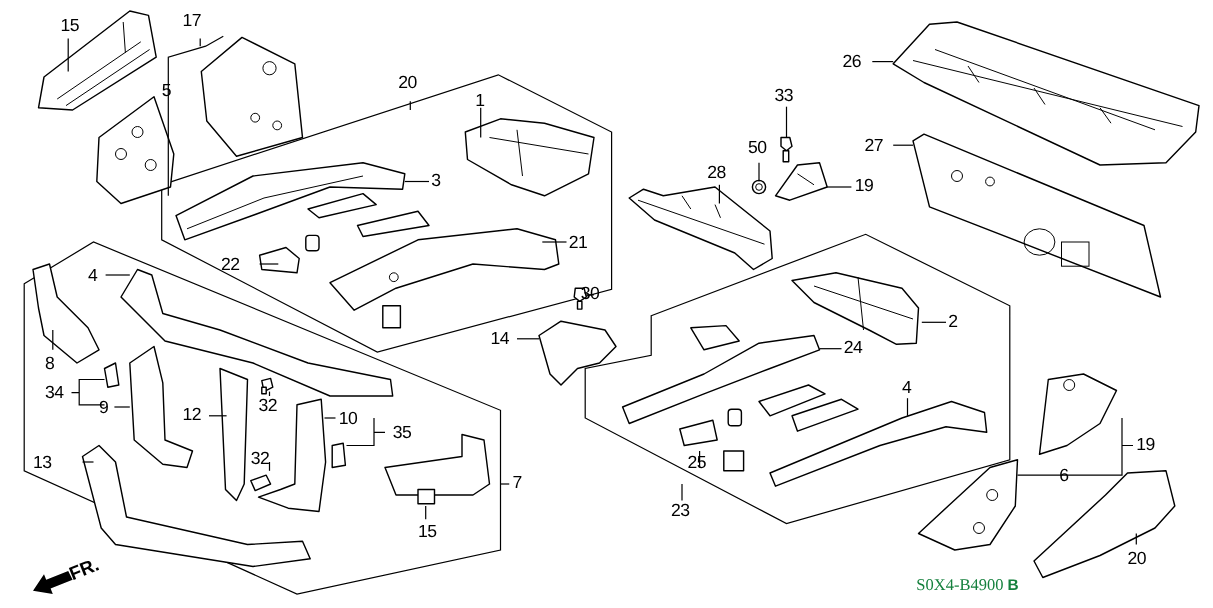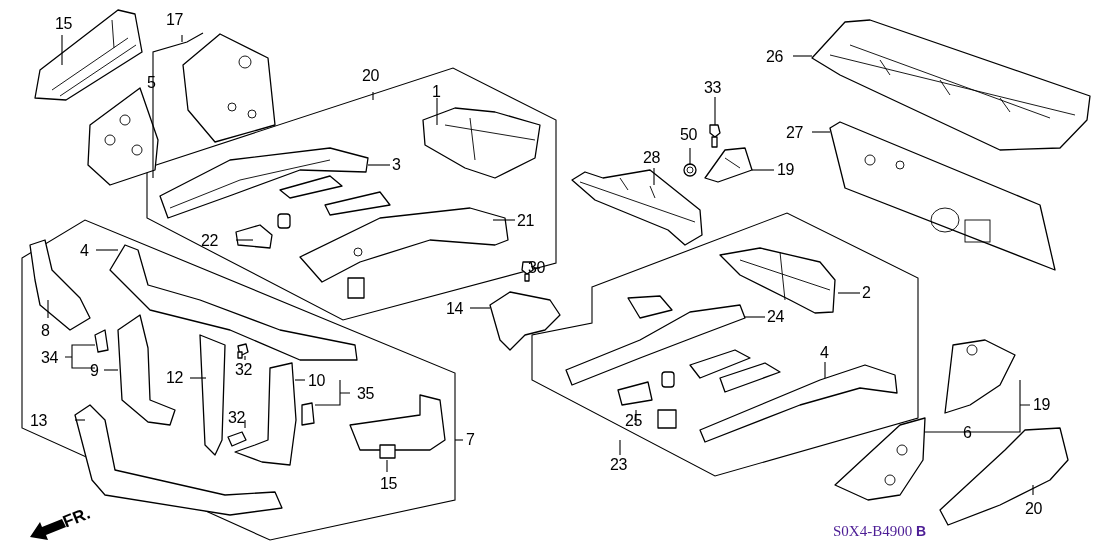--- a/index.html
+++ b/index.html
@@ -1,19 +1,19 @@
 <!DOCTYPE html>
 <html><head>
 <meta charset="utf-8">
 <style>
   html, body { margin:0; padding:0; background:#ffffff; }
   body { width:1103px; height:553px; position:relative; overflow:hidden; font-family:"Liberation Sans", sans-serif; }
   #diagram { position:absolute; left:0; top:0; width:884px; height:553px; }
   .lbl { position:absolute; font-size:16px; color:#000; line-height:1; white-space:nowrap; font-family:"Liberation Sans", sans-serif; letter-spacing:-0.5px; }
-  .code { position:absolute; font-size:15px; color:#4c1d95; font-family:"Liberation Serif", serif; white-space:nowrap; }
+  .code { position:absolute; font-size:15px; color:#15803d; font-family:"Liberation Serif", serif; white-space:nowrap; }
   .code b { font-family:"Liberation Sans", sans-serif; font-size:14px; }
   .fr { position:absolute; font-weight:bold; font-size:17px; font-family:"Liberation Sans", sans-serif; transform:rotate(-22deg); }
   svg .part { fill:#fff; stroke:#000; stroke-width:1.3; stroke-linejoin:round; }
   svg .detail { fill:none; stroke:#000; stroke-width:0.9; }
   svg .lead { fill:none; stroke:#000; stroke-width:1.1; }
   svg .grp { fill:none; stroke:#000; stroke-width:1.1; }
 </style>
 </head>
 <body>
 

